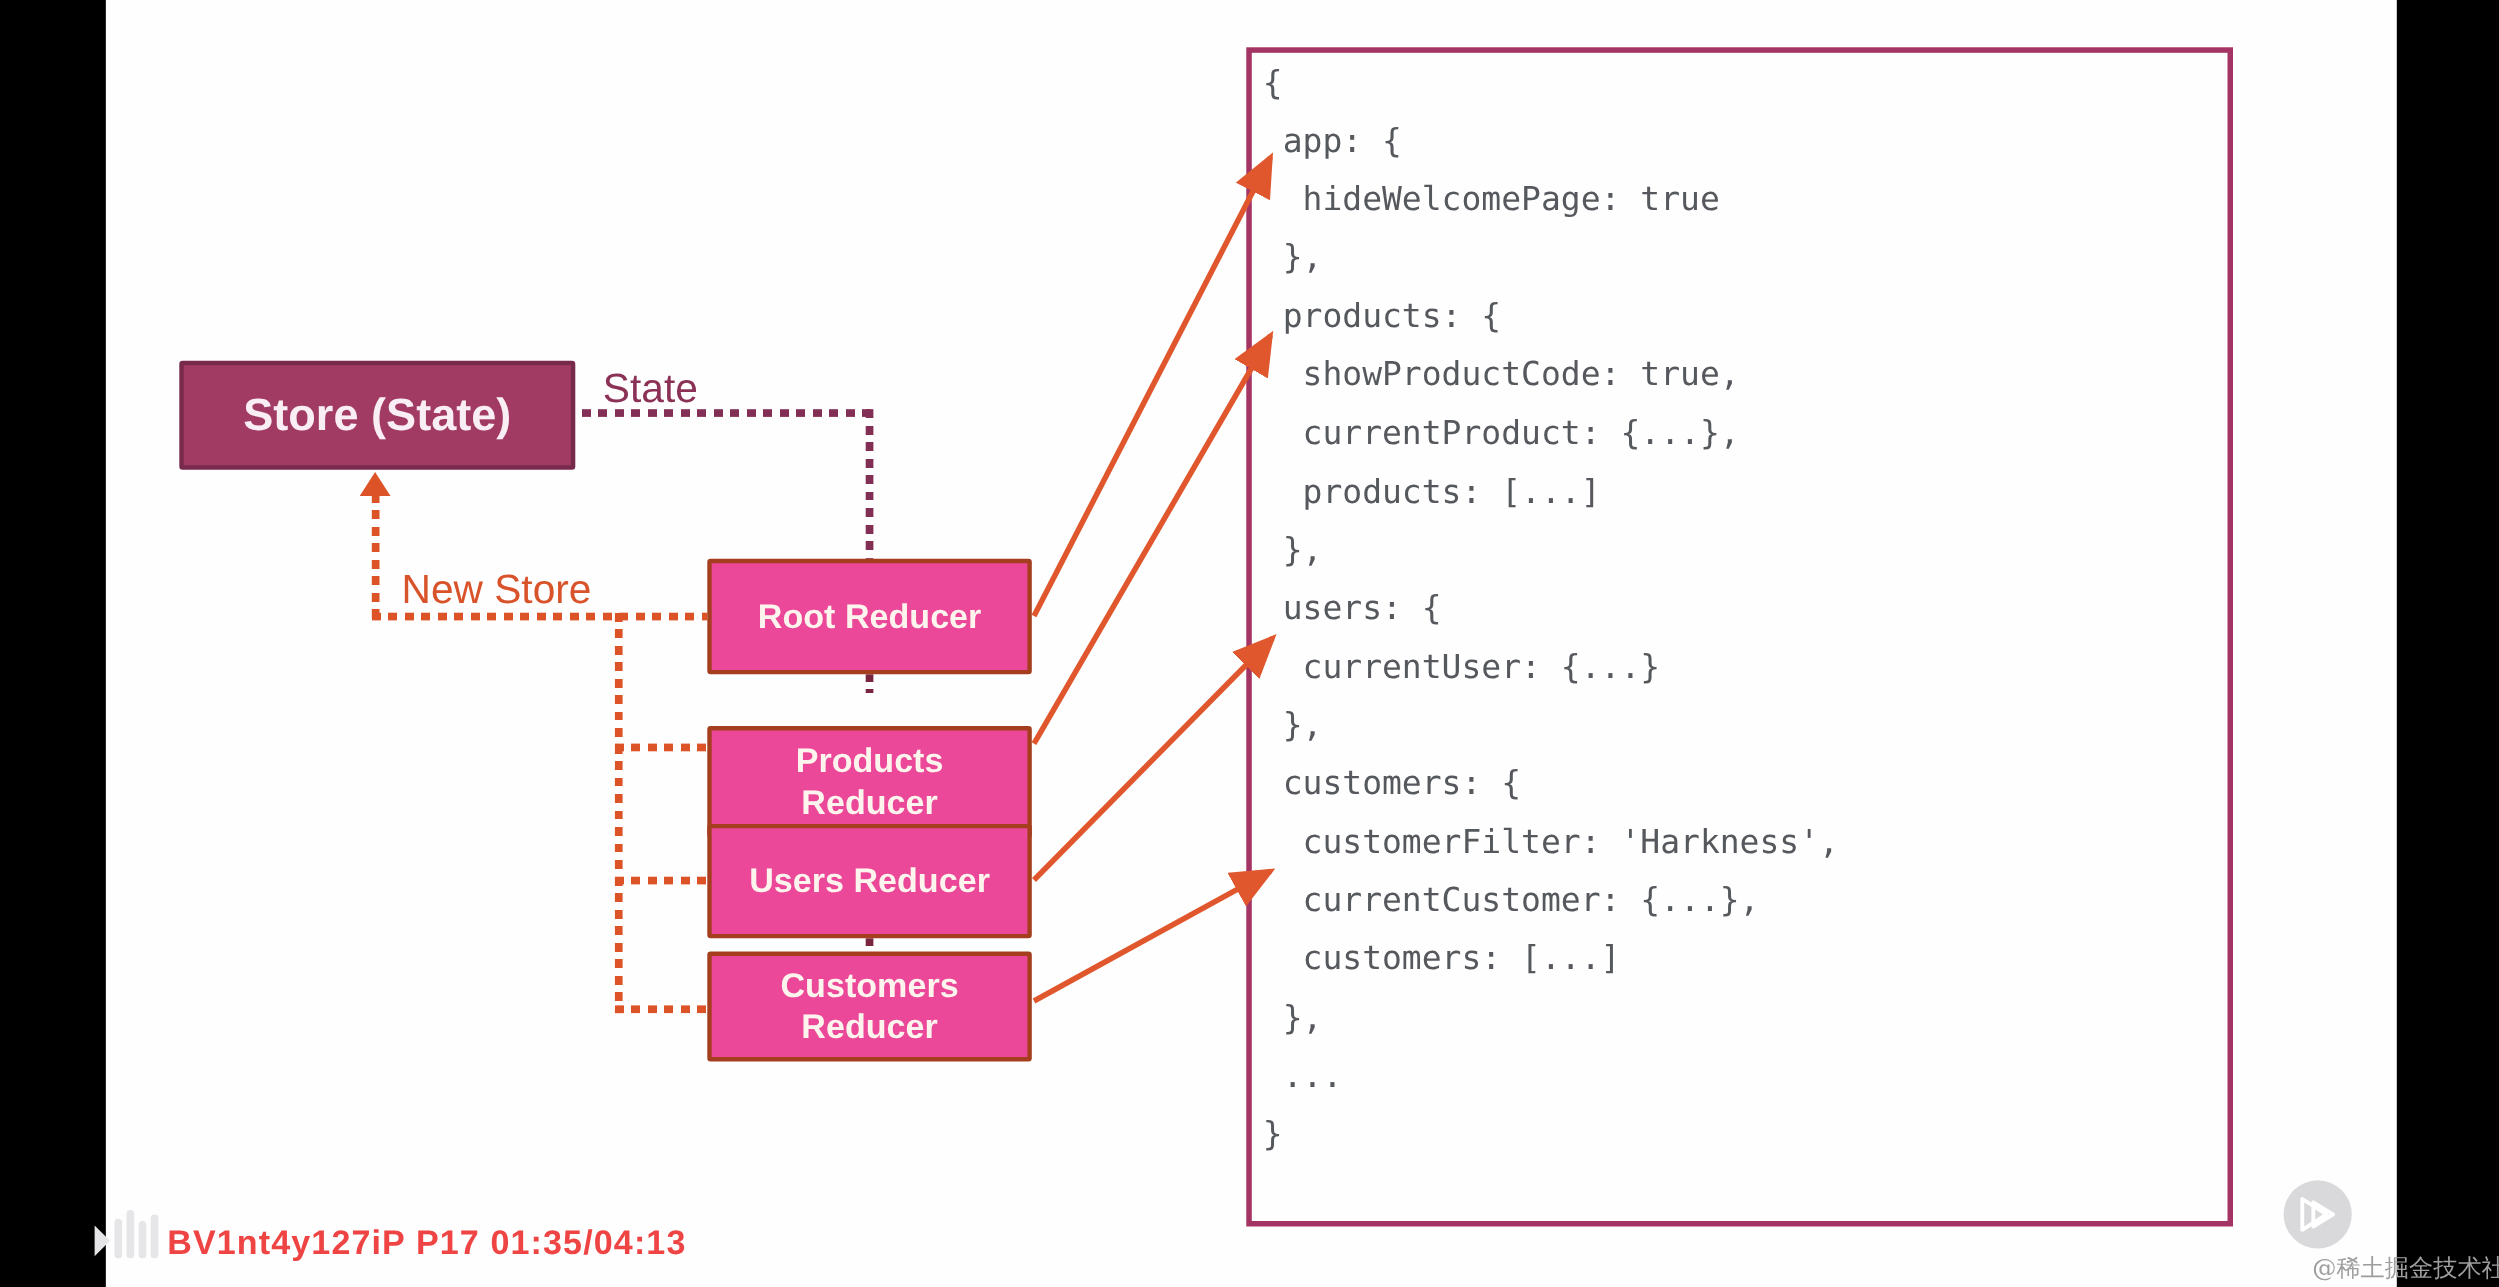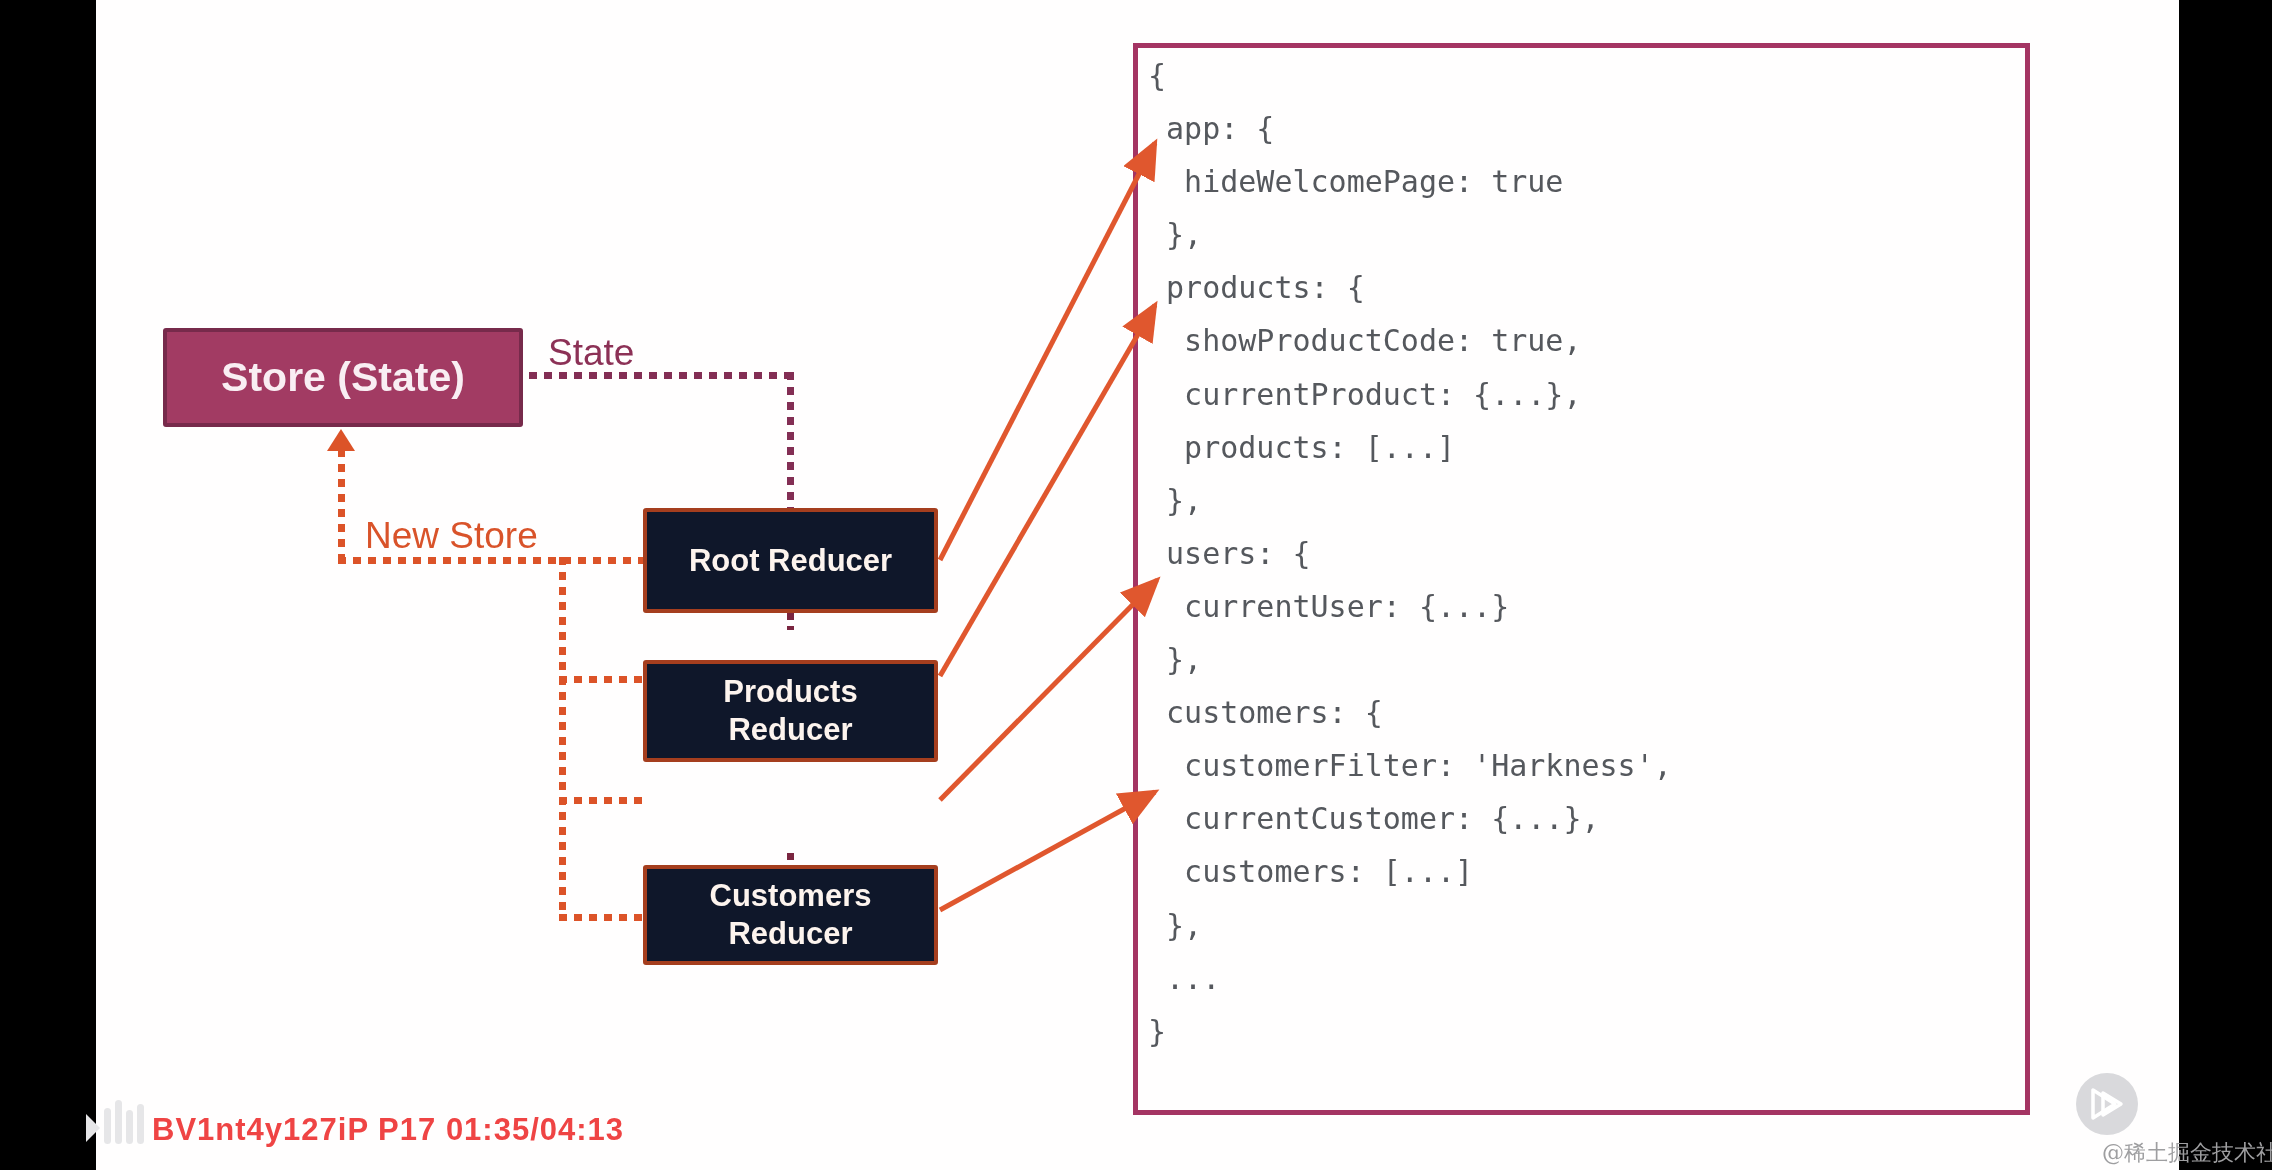--- a/index.html
+++ b/index.html
@@ -9,21 +9,21 @@
   .stage{position:absolute;left:96px;top:0;width:2083px;height:1170px;background:#fffefe;}
   .bar{position:absolute;top:0;height:1170px;background:#000;}
   .bar.left{left:0;width:96px;}
   .bar.right{left:2179px;width:93px;}
 
   
   .box{position:absolute;box-sizing:border-box;display:flex;align-items:center;justify-content:center;
        text-align:center;font-weight:700;border-radius:3px;}
   .box span{white-space:pre-line;line-height:1.22;}
   .store{background:#a23b63;border:4px solid #772a4b;color:#f9eef3;font-size:41px;}
-  .reducer{background:#0f172a;border:4px solid #a53e1e;color:#fdf4ee;font-size:31px;}
+  .reducer{background:#ec4899;border:4px solid #a53e1e;color:#fdf4ee;font-size:31px;}
 
   
   .dot-h{position:absolute;height:7px;}
   .dot-v{position:absolute;width:7px;}
   .dot-h.maroon{background:repeating-linear-gradient(to right,#832e54 0 8px,transparent 8px 15px);}
   .dot-v.maroon{background:repeating-linear-gradient(to bottom,#832e54 0 8px,transparent 8px 15px);}
   .dot-h.orange{background:repeating-linear-gradient(to right,#dc5328 0 8px,transparent 8px 15px);}
   .dot-v.orange{background:repeating-linear-gradient(to bottom,#dc5328 0 8px,transparent 8px 15px);}
   .dot-v.connector{background:repeating-linear-gradient(to bottom,#7a2540 0 7px,transparent 7px 13px);}
 
@@ -81,20 +81,23 @@
   <div class="box store" style="left:163px;top:328px;width:360px;height:99px">
     <span>Store (State)</span>
   </div>
   <div class="box reducer" style="left:643px;top:508px;width:295px;height:105px">
     <span>Root Reducer</span>
   </div>
   <div class="box reducer" style="left:643px;top:660px;width:295px;height:102px">
     <span>Products
 Reducer</span>
   </div>
+  <div class="box reducer" style="left:643px;top:749px;width:295px;height:104px">
+    <span>Users Reducer</span>
+  </div>
   <div class="box reducer" style="left:643px;top:865px;width:295px;height:100px">
     <span>Customers
 Reducer</span>
   </div>
 
   <div class="json-box">
     <div class="code-line">{</div>
     <div class="code-line"> app: {</div>
     <div class="code-line">  hideWelcomePage: true</div>
     <div class="code-line"> },</div>

